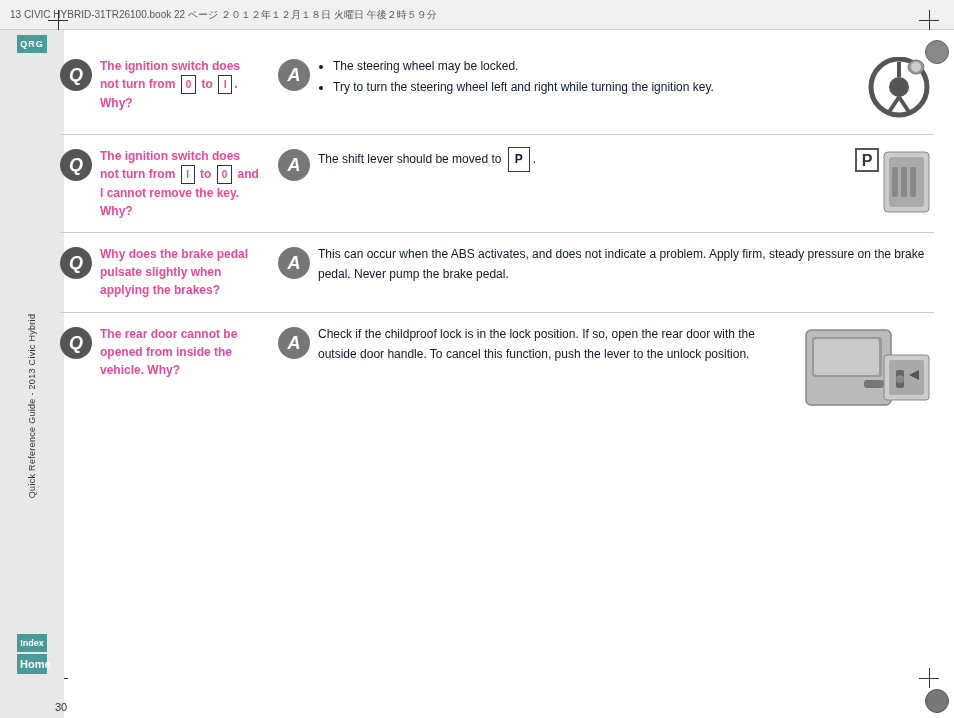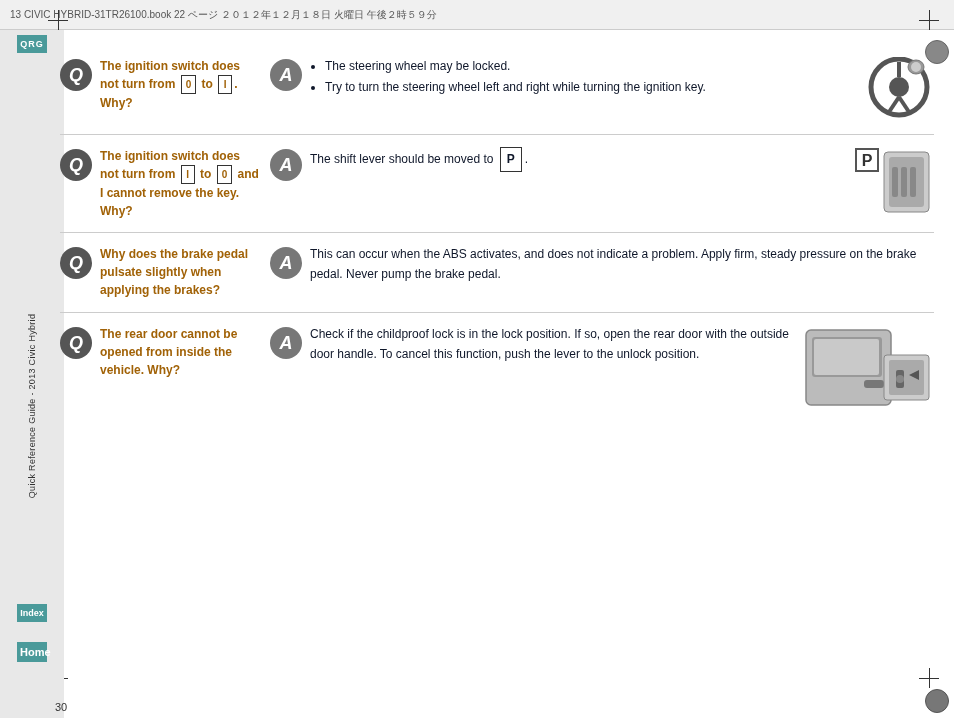--- a/index.html
+++ b/index.html
@@ -58,24 +58,24 @@
       transform: translate(-50%, -50%) rotate(-90deg);
       white-space: nowrap;
       font-size: 9px;
       color: #333;
       letter-spacing: 0.3px;
       margin-top: 20px;
     }
 
     .sidebar-bottom {
       position: absolute;
-      bottom: 56px;
+      bottom: 44px;
       display: flex;
       flex-direction: column;
-      gap: 20px;
+      gap: 2px;
     }
 
     .sidebar-index-btn {
       background: #4a9a9a;
       color: white;
       font-size: 9px;
       font-weight: bold;
       padding: 4px 3px;
       width: 30px;
       text-align: center;
@@ -138,24 +138,24 @@
       justify-content: center;
       flex-shrink: 0;
       margin-right: 8px;
       margin-top: 2px;
       font-style: italic;
     }
 
     .q-text {
       font-size: 12px;
       font-weight: bold;
-      color: #a16207;
+      color: #ec4899;
       flex: 0 0 160px;
       max-width: 160px;
-      margin-right: 10px;
+      margin-right: 18px;
       line-height: 1.5;
     }
 
     
     .a-circle {
       width: 32px;
       height: 32px;
       border-radius: 50%;
       background: #777;
       color: white;

